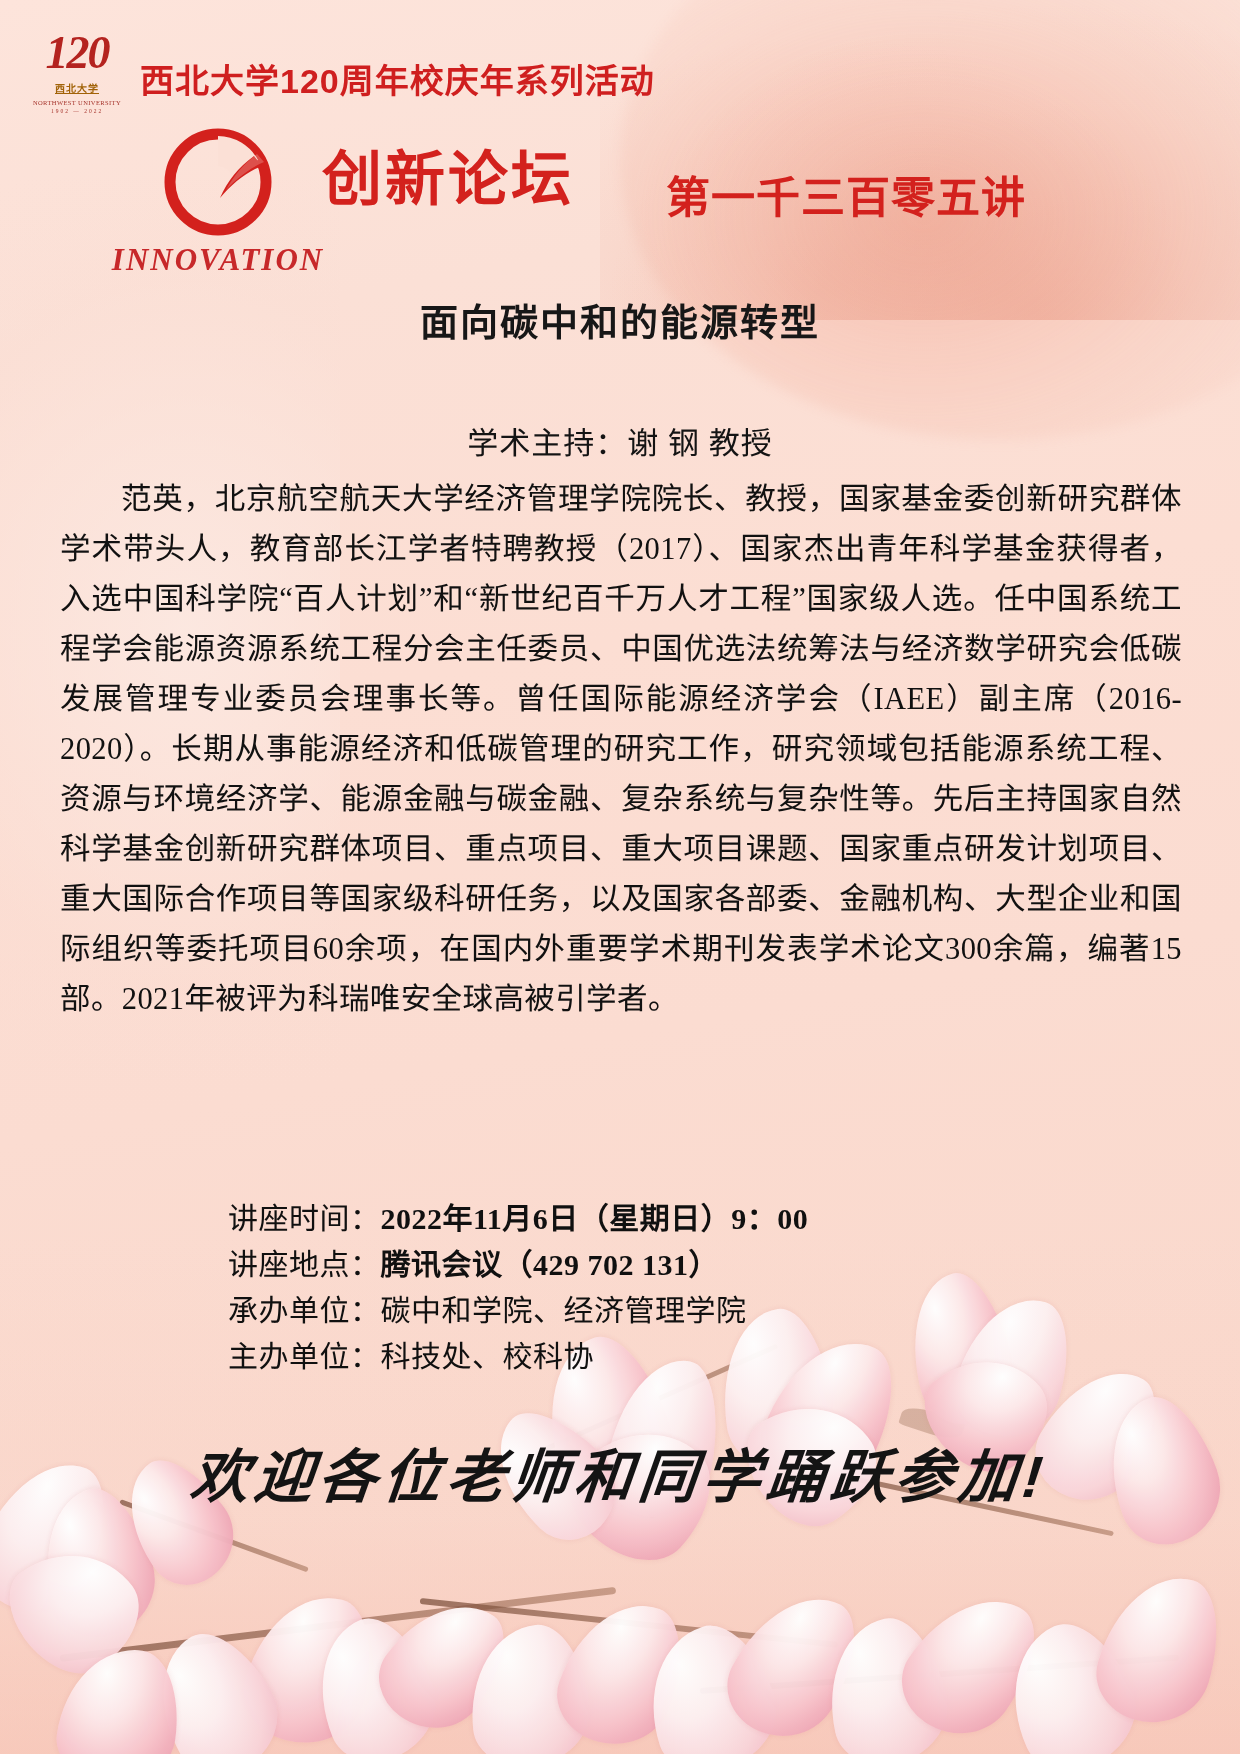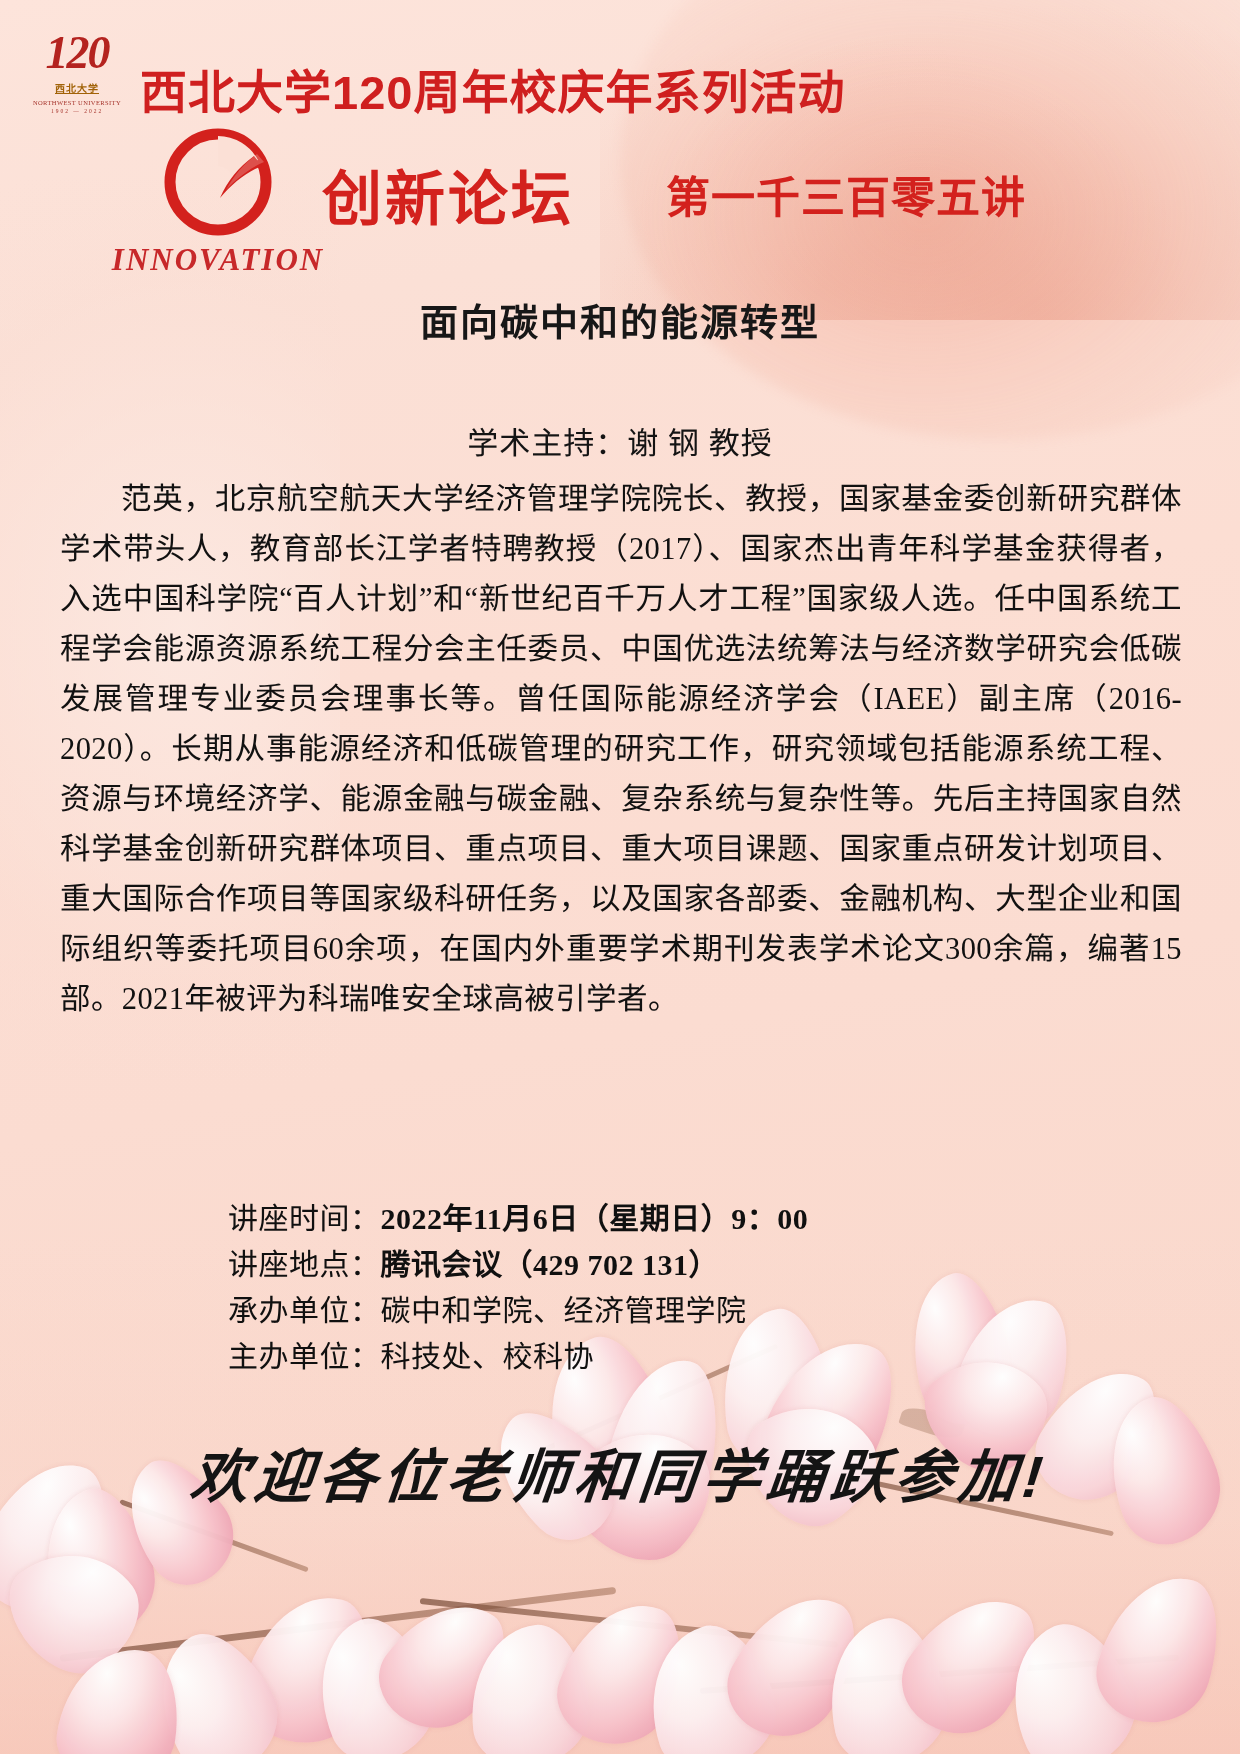--- a/index.html
+++ b/index.html
@@ -115,21 +115,21 @@
   .wnu-logo .en2 {
     font-size: 5.5px;
     color: #a6342c;
     letter-spacing: 2px;
     line-height: 8px;
   }
   .anniv-title {
     position: absolute;
     left: 140px; top: 36px;
     font-family: "Liberation Sans", sans-serif;
-    font-size: 47px;
+    font-size: 34px;
     font-weight: 700;
     color: #cf1f1f;
     letter-spacing: 1px;
     white-space: nowrap;
   }
 
   
   .forum-band {
     position: absolute;
     top: 122px; left: 0; right: 0;
@@ -150,21 +150,21 @@
   .innov-word {
     font-family: "Liberation Serif", serif;
     font-size: 31px;
     font-weight: 700;
     color: #c7282a;
     letter-spacing: 2px;
     margin-top: 4px;
   }
   .forum-title {
     position: absolute;
-    left: 322px; top: 28px;
+    left: 322px; top: 8px;
     font-family: "Liberation Sans", sans-serif;
     font-size: 60px;
     font-weight: 700;
     color: #d3211d;
     letter-spacing: 3px;
     white-space: nowrap;
   }
   .forum-session {
     position: absolute;
     left: 666px; top: 40px;

